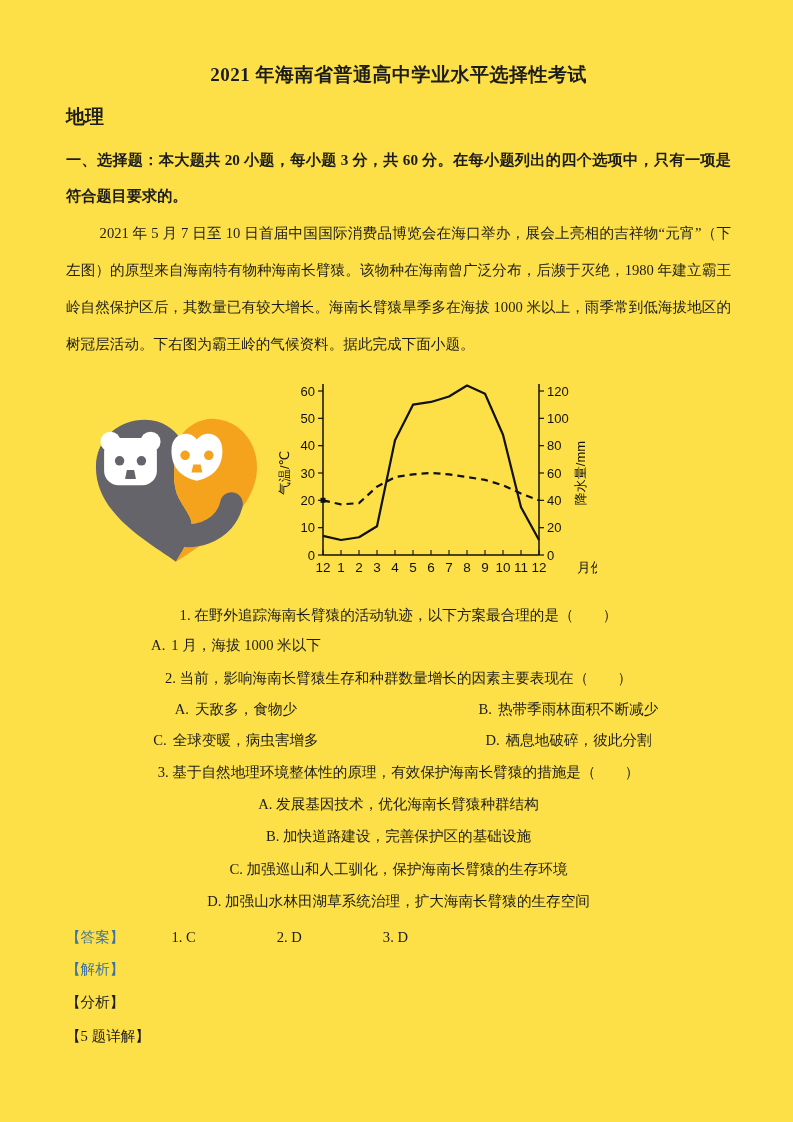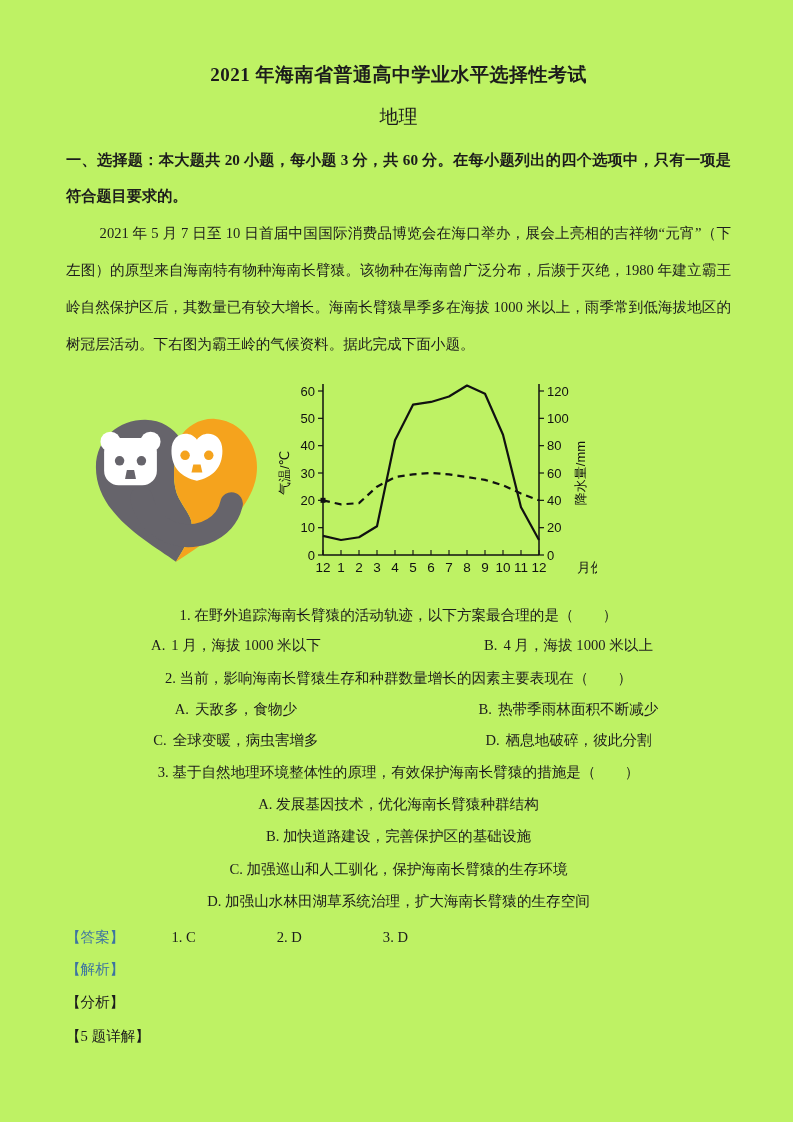--- a/index.html
+++ b/index.html
@@ -1,23 +1,23 @@
 <!DOCTYPE html>
 <html><head>
 <meta charset="utf-8">
 <style>
   html,body{margin:0;padding:0;background:#ffffff;}
   .page{
     width:793px;height:1122px;box-sizing:border-box;
-    padding:62px 62px 0 66px;background:#bef264;
+    padding:62px 62px 0 66px;background:#fde047;
     font-family:"Liberation Serif","DejaVu Serif",serif;
     color:#1c1c1c;overflow:hidden;
   }
   .exam-title{font-size:19px;font-weight:bold;text-align:center;margin:0 0 16px 0;letter-spacing:.5px;}
-  .subject-title{font-size:19px;font-weight:normal;text-align:center;margin:0 0 12px 0;}
+  .subject-title{font-size:19px;font-weight:bold;margin:0 0 12px 0;}
   .section-head{font-size:15.2px;font-weight:bold;line-height:2.35;text-align:justify;margin:0 0 2px 0;}
   .intro{font-size:14.6px;line-height:2.52;text-align:justify;text-indent:2.3em;margin:0;}
   .figures{display:flex;align-items:flex-start;margin:4px 0 2px 0;}
   .logo-wrap{margin:40px 0 0 19px;}
   .chart-wrap{margin:2px 0 0 8px;}
   .chart-wrap svg{font-family:"Liberation Sans","DejaVu Sans",sans-serif;}
   .qblock{margin:0;text-align:center;}
   .qstem{font-size:14.6px;line-height:2.05;margin:2px 0 0 0;}
   .opt-row{display:grid;grid-template-columns:340px 1fr;font-size:14.6px;line-height:2.15;}
   .opt .olabel{margin-right:6px;}
@@ -132,21 +132,20 @@
     </div>
   </div>
 
   <div class="qblock">
     <p class="qstem">
       <span>1.</span>
       <span>在野外追踪海南长臂猿的活动轨迹，以下方案最合理的是（　　）</span>
     </p>
     <div class="opt-row">
       <div class="opt"><span class="olabel">A.</span><span>1 月，海拔 1000 米以下</span></div>
-      <div class="opt"><span class="olabel">B.</span><span>4 月，海拔 1000 米以上</span></div>
     </div>
     <div class="opt-row">
     </div>
   </div>
 
   <div class="qblock">
     <p class="qstem">
       <span>2.</span>
       <span>当前，影响海南长臂猿生存和种群数量增长的因素主要表现在（　　）</span>
     </p>

